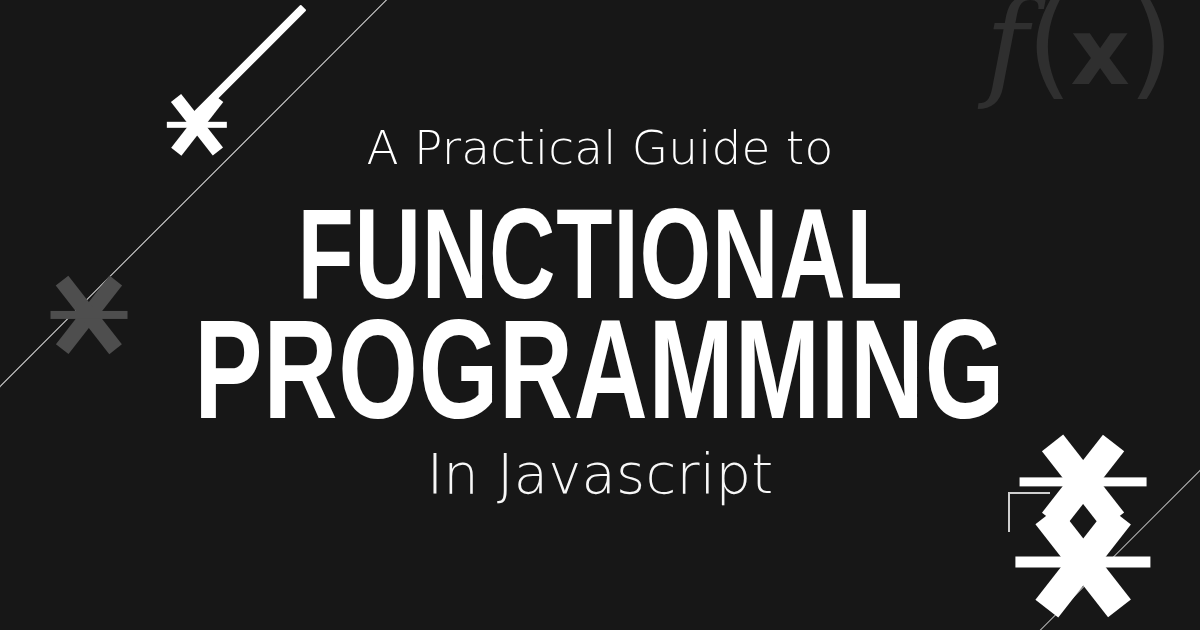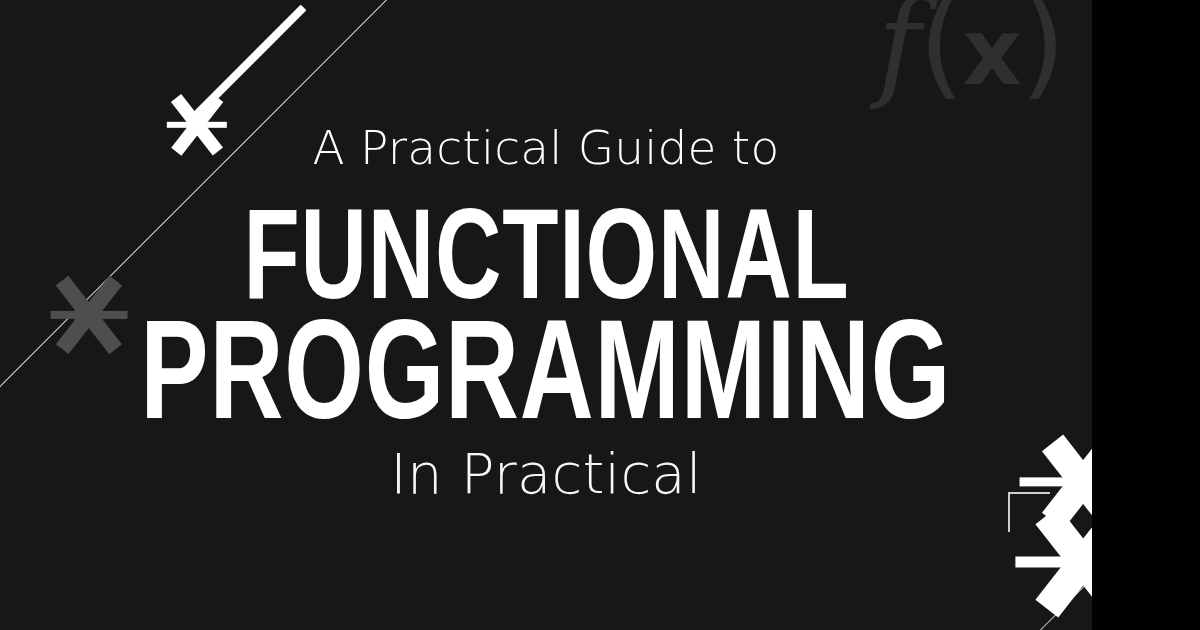--- a/index.html
+++ b/index.html
@@ -5,21 +5,21 @@
 <style>
   html, body {
     margin: 0;
     padding: 0;
     background: #000;
   }
   * { box-sizing: border-box; }
 
   .banner {
     position: relative;
-    width: 1092px;
+    width: 1200px;
     height: 630px;
     background: #171717;
     overflow: hidden;
     font-family: "DejaVu Sans", sans-serif;
   }
 
   
   .deco {
     position: absolute;
     inset: 0;
@@ -262,16 +262,16 @@
     </div>
   </div>
 
   <div class="content">
     <div class="eyebrow">A Practical Guide to</div>
 
     <div class="headline headline-1">FUNCTIONAL</div>
 
     <div class="headline headline-2">PROGRAMMING</div>
 
-    <div class="subline">In Practical</div>
+    <div class="subline">In Javascript</div>
   </div>
 
 </div>
 
 </body></html>

